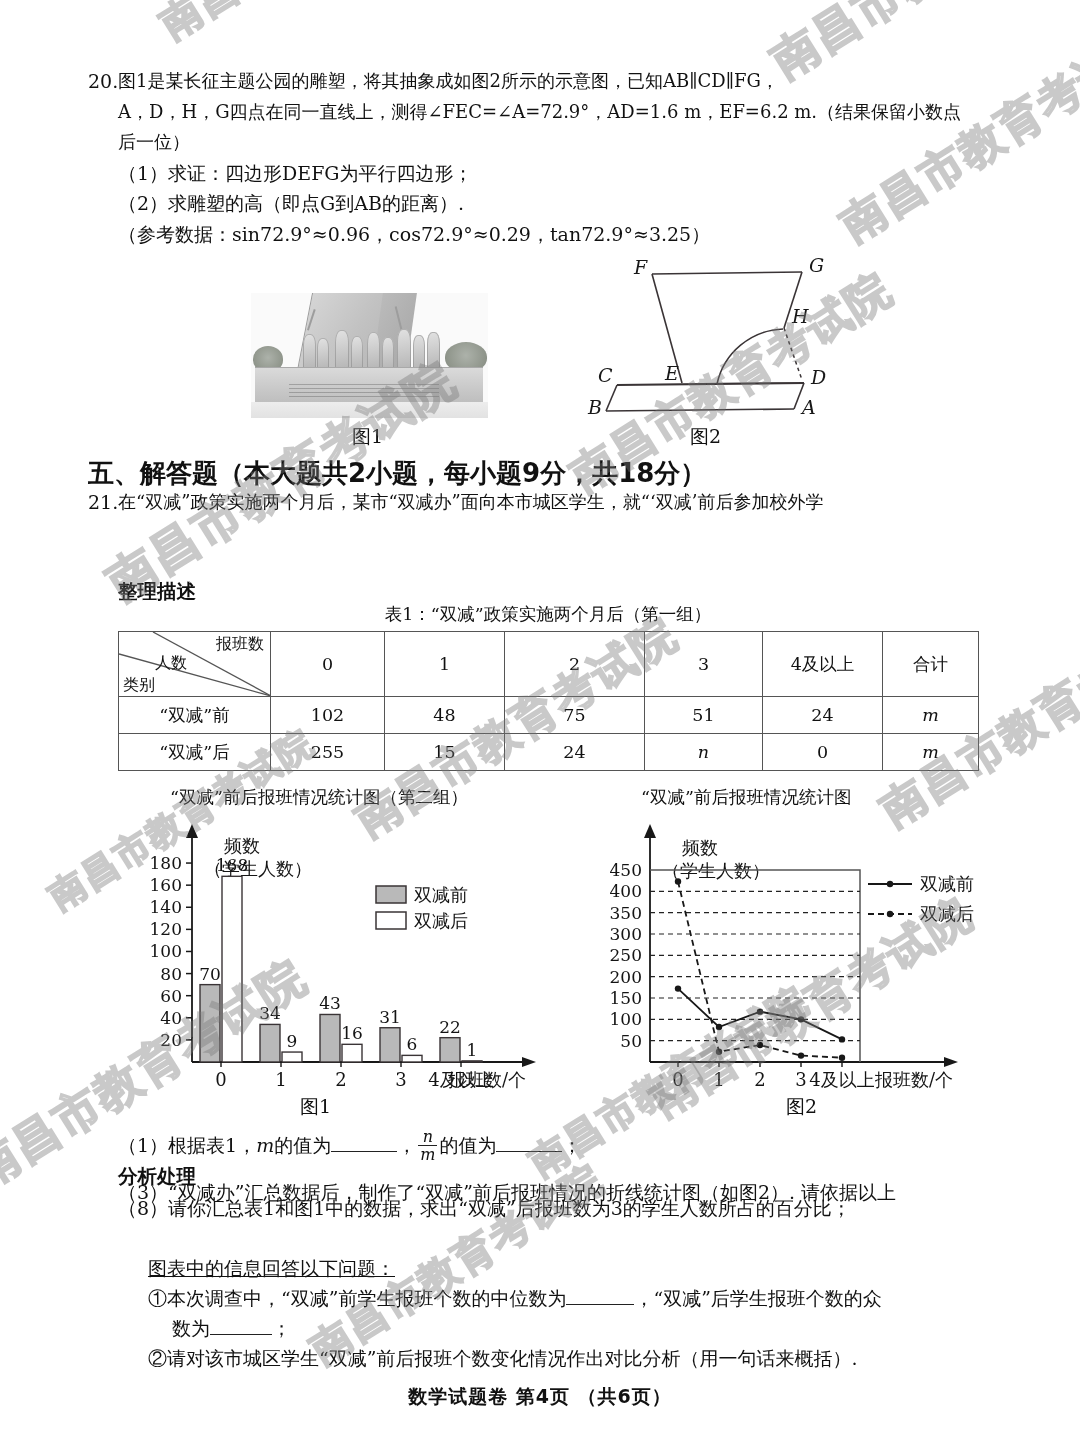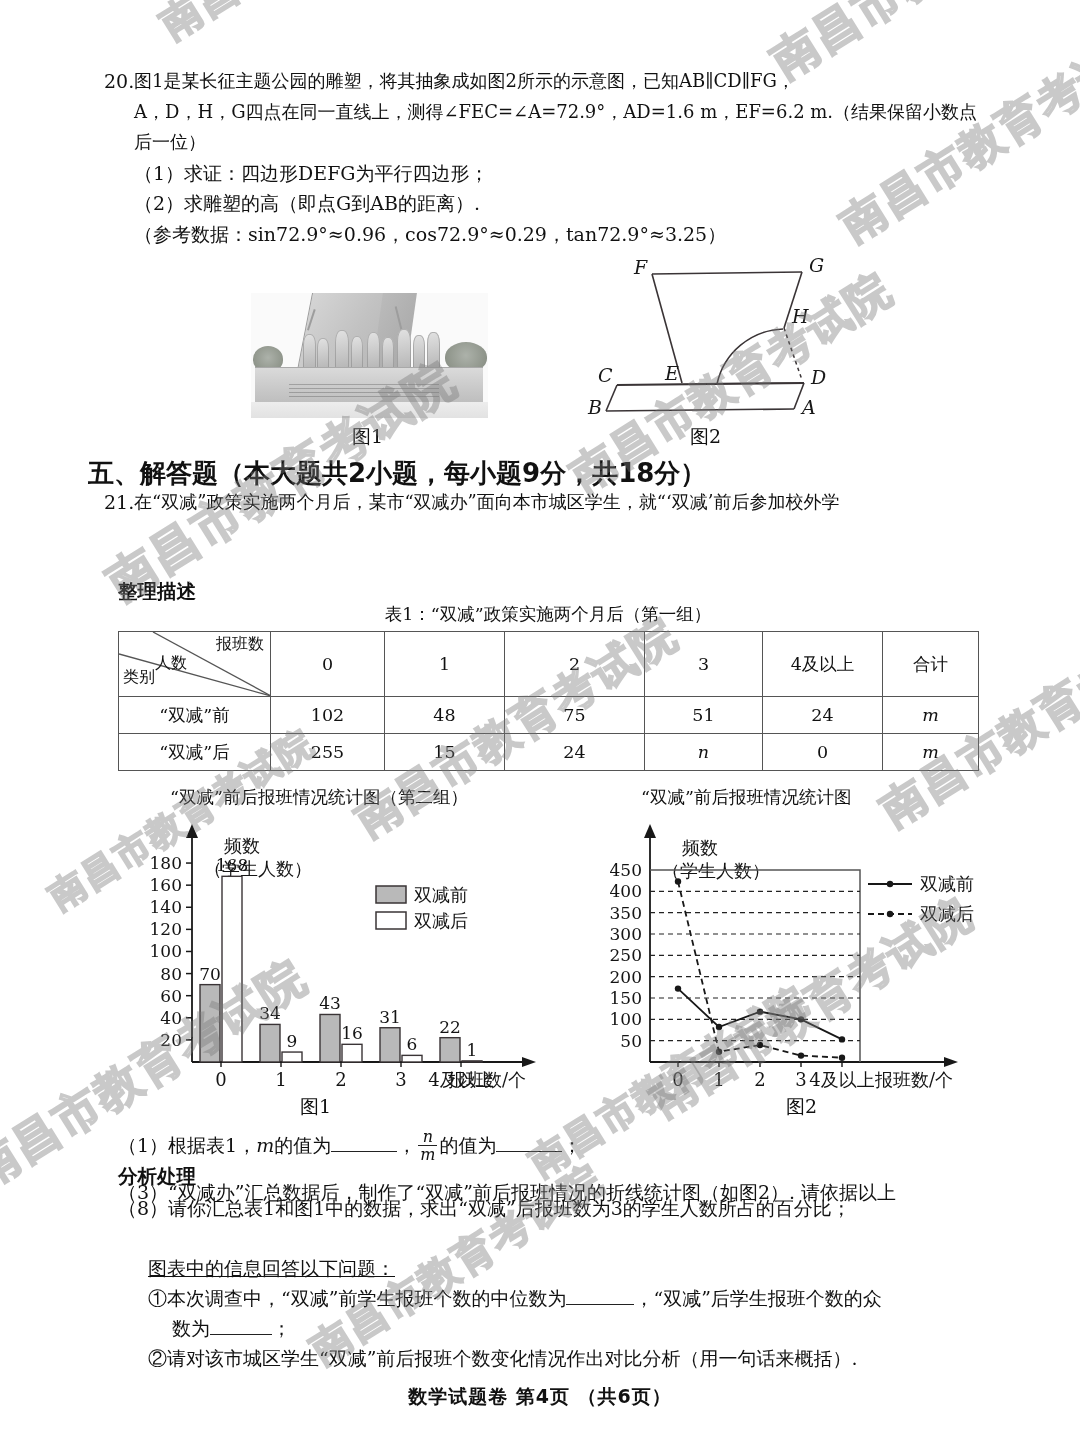--- a/index.html
+++ b/index.html
@@ -36,21 +36,21 @@
     letter-spacing: 2px;
   }
 
   
   #page {
     position: absolute;
     inset: 0;
     z-index: 2;
   }
 
-  .q-block { position: absolute; margin-left: 16px; }
+  .q-block { position: absolute; }
 
   .q-num {
     position: absolute;
     left: 0;
     top: 0;
     font-size: 19px;
     line-height: 30px;
   }
   .q-body {
     font-size: 18px;
@@ -185,21 +185,21 @@
     padding: 0 !important;
   }
   .corner-cell svg { position: absolute; left:0; top:0; }
   .corner-cell span {
     position: absolute;
     font-size: 16px;
     white-space: nowrap;
   }
   .cc-a { right: 6px;  top: 2px; }
   .cc-b { left: 36px;  top: 21px; }
-  .cc-c { left: 4px;   top: 35px; }
+  .cc-c { left: 4px;   top: 43px; }
 
   
   .chart-title {
     position: absolute;
     font-size: 17.5px;
     white-space: nowrap;
   }
   .chart-svg { position: absolute; }
 
   

